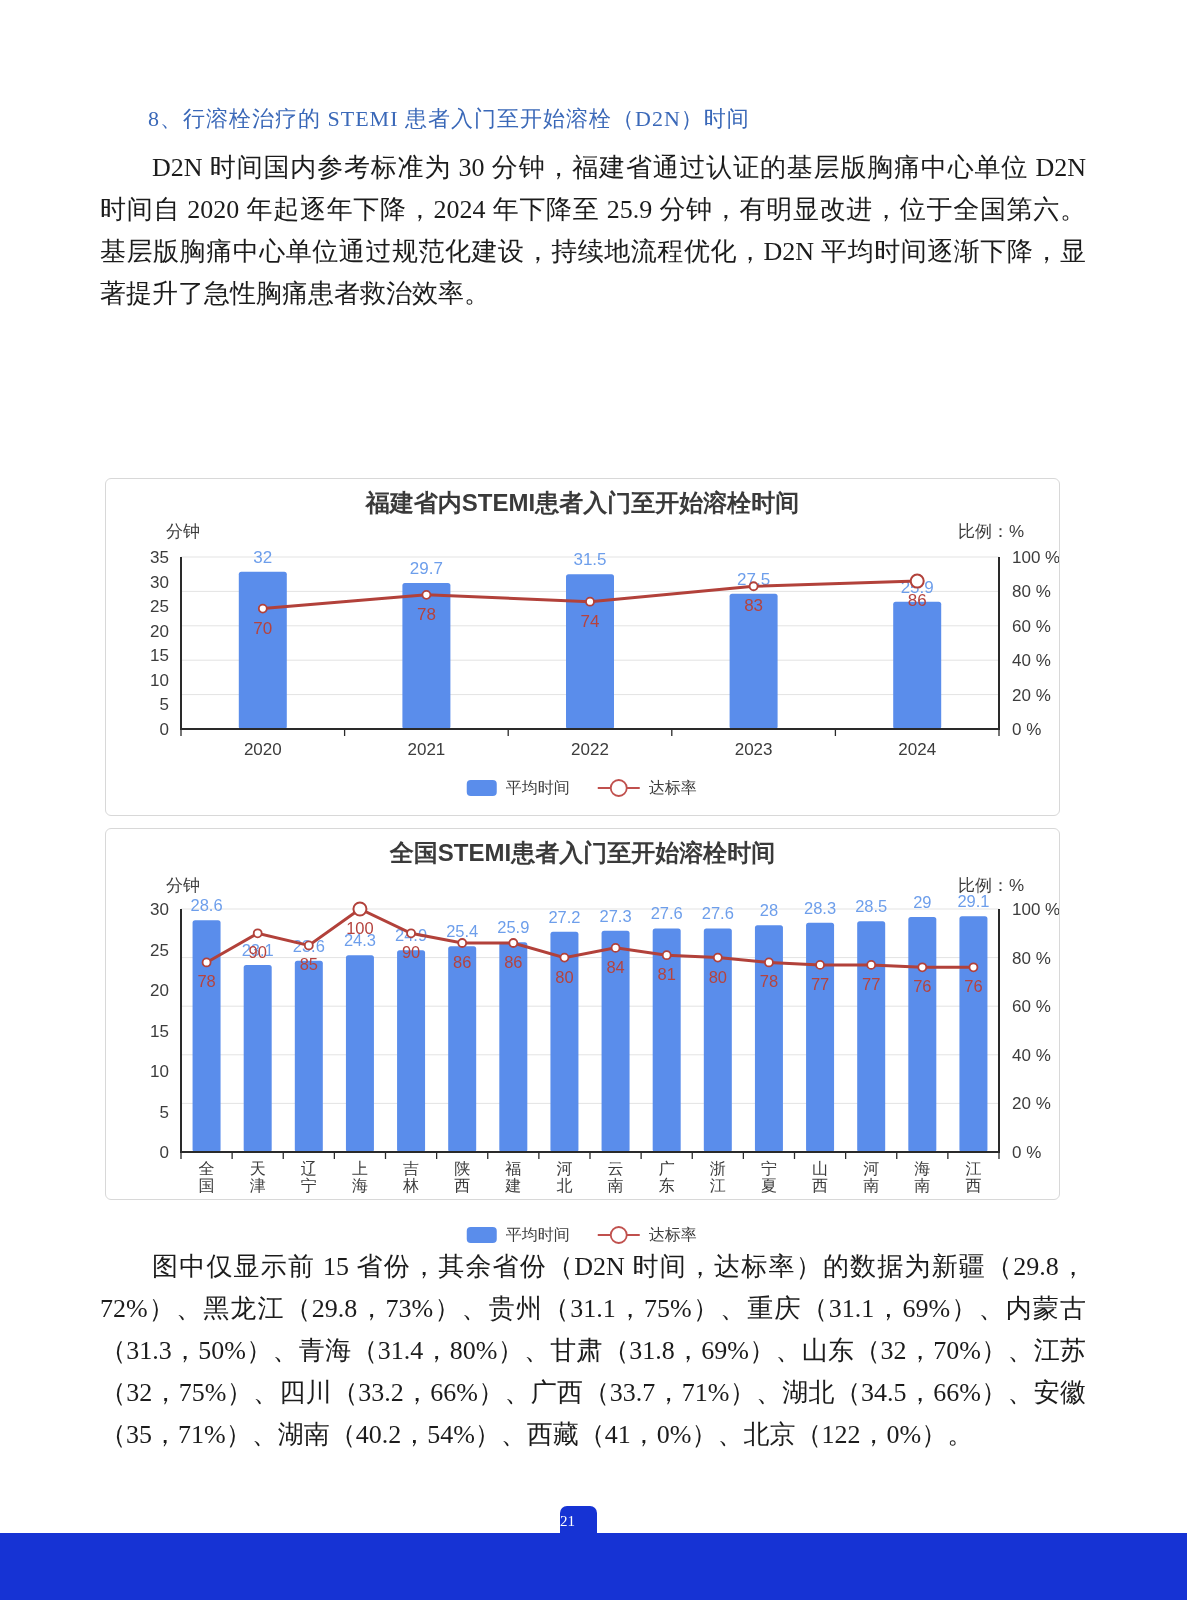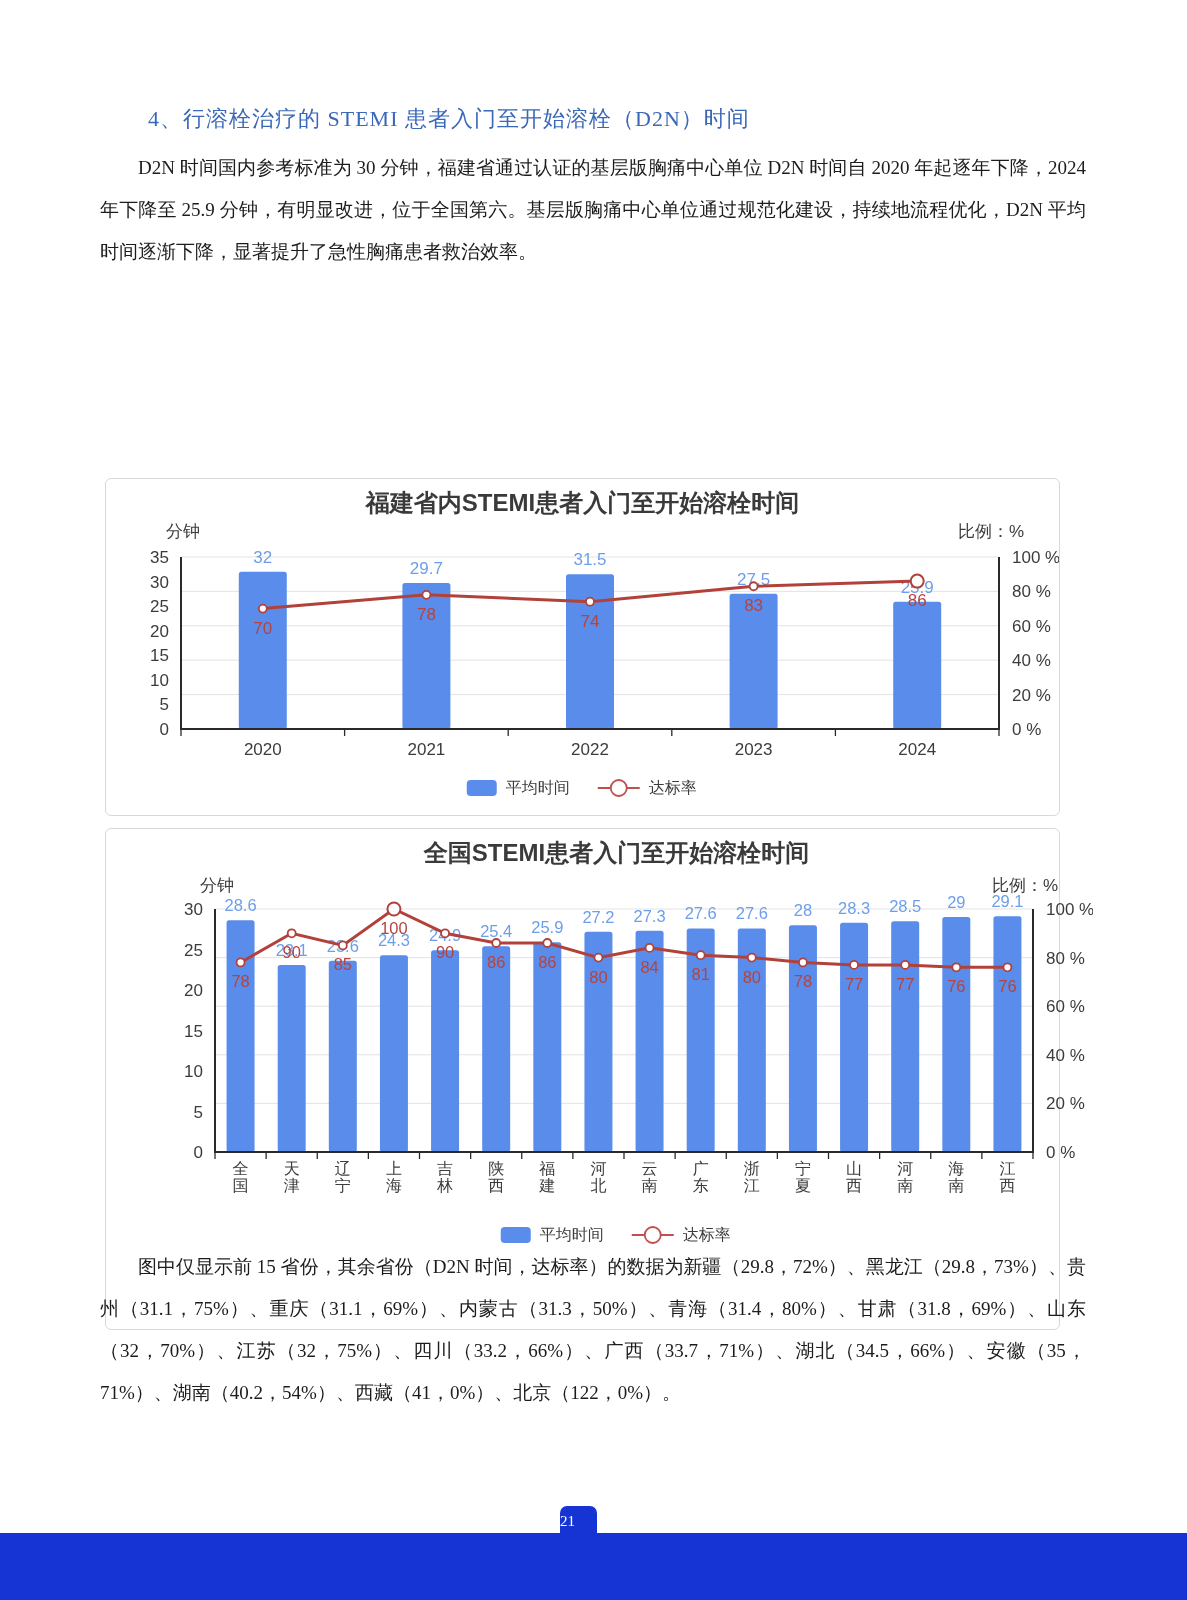--- a/index.html
+++ b/index.html
@@ -12,37 +12,37 @@
   }
   .heading{
     position:absolute;left:148px;top:104px;
     margin:0;width:920px;
     font-size:22px;font-weight:400;
     letter-spacing:1px;
   }
   .para{
     position:absolute;left:100px;width:986px;
     margin:0;
-    font-size:19px;line-height:42px;
+    font-size:26px;line-height:42px;
     color:#1c1c1c;
     text-align:justify;
     text-indent:2em;
   }
   .p1{top:147px;}
   .p2{top:272px;}
   .p3{top:1246px;}
   .card{
     position:absolute;left:105px;width:955px;
     background:#ffffff;
     border:1px solid #d8d8d8;border-radius:6px;
     box-sizing:border-box;
     margin-top:28px;
   }
   .card1{top:450px;height:338px;}
-  .card2{top:800px;height:502px;padding-left:34px;}
+  .card2{top:800px;height:372px;}
   .card svg{display:block;}
   svg text{font-family:"Liberation Sans", sans-serif;}
   .chart-title{font-weight:700;}
   .page-tab{
     position:absolute;top:1506px;left:560px;
     width:37px;height:28px;
     border-radius:7px 7px 0 0;
     text-align:left;
     font-size:15px;
     color:#ffffff;
@@ -52,21 +52,21 @@
   .footer-band{
     position:absolute;left:0;top:1533px;
     width:1187px;height:67px;
   }
 </style>
 </head>
 <body>
 
 <div class="page">
 
-  <h2 class="heading" style="color: rgb(58, 104, 184);">4、行溶栓治疗的 STEMI 患者入门至开始溶栓（D2N）时间</h2>
+  <h2 class="heading" style="color: rgb(58, 104, 184);">8、行溶栓治疗的 STEMI 患者入门至开始溶栓（D2N）时间</h2>
 
   <p class="para p1">D2N 时间国内参考标准为 30 分钟，福建省通过认证的基层版胸痛中心单位 D2N 时间自 2020 年起逐年下降，2024 年下降至 25.9 分钟，有明显改进，位于全国第六。基层版胸痛中心单位通过规范化建设，持续地流程优化，D2N 平均时间逐渐下降，显著提升了急性胸痛患者救治效率。</p>
 
   <div class="card card1">
     <svg id="chart0" width="953" height="336" viewBox="0 0 953 336">
         <text x="476.5" y="32" text-anchor="middle" font-size="24" fill="#3A3A3A" class="chart-title">福建省内STEMI患者入门至开始溶栓时间</text>
         <text x="60" y="58" font-size="17" fill="#3C3C3C">分钟</text>
         <text x="918" y="58" text-anchor="end" font-size="17" fill="#3C3C3C">比例：%</text>
         <line x1="75" y1="215.6" x2="893" y2="215.6" stroke="#E3E3E3" stroke-width="1"></line>
         <line x1="75" y1="181.2" x2="893" y2="181.2" stroke="#E3E3E3" stroke-width="1"></line>

